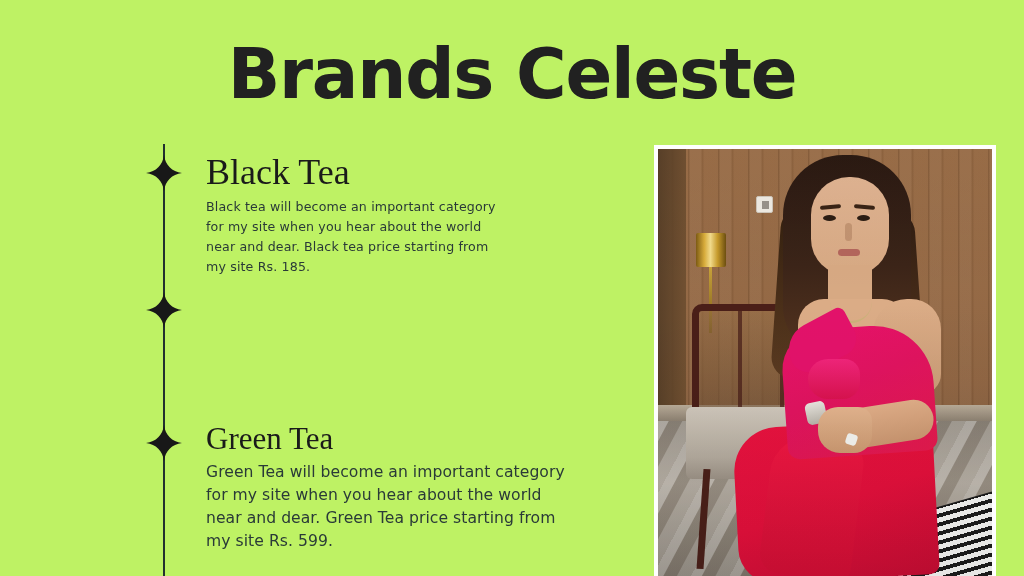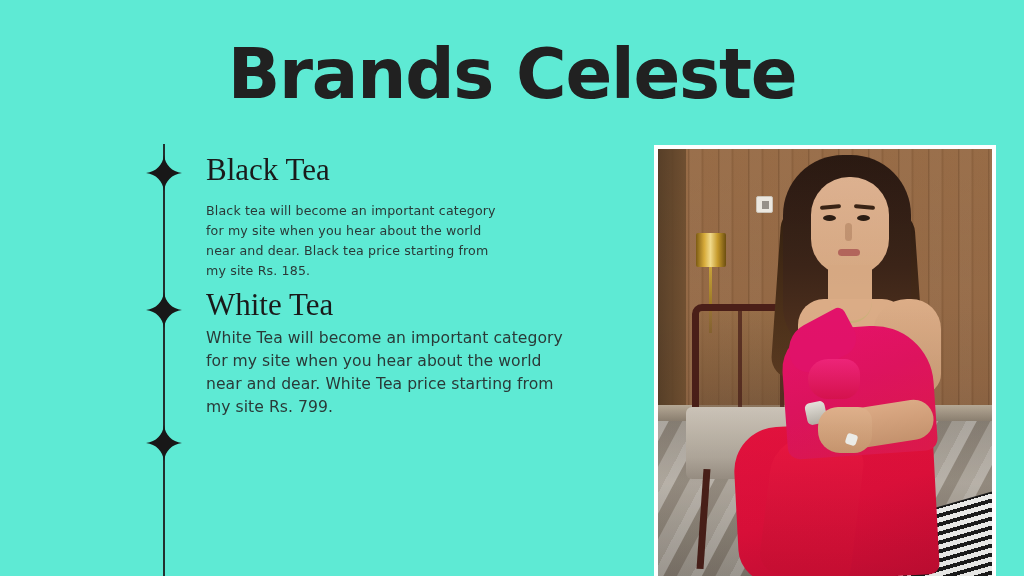--- a/index.html
+++ b/index.html
@@ -12,21 +12,21 @@
 
   body {
     background: #ddf7f2;
     font-family: "Liberation Sans", sans-serif;
     position: relative;
   }
 
   .slide {
     position: absolute;
     inset: 0;
-    background: #5eead4;
+    background: #bef264;
   }
 
   
   .title {
     position: absolute;
     left: 0;
     right: 0;
     top: 40px;
     text-align: center;
     font-family: "DejaVu Sans", sans-serif;
@@ -87,21 +87,21 @@
     line-height: 1.05;
   }
   .item-body {
     color: #2a3a38;
     font-family: "DejaVu Sans", sans-serif;
     font-weight: 400;
   }
 
   
   .item-1 { top: 14px; width: 300px; }
-  .item-1 .item-heading { font-size: 31px; margin-bottom: 14px; }
+  .item-1 .item-heading { font-size: 36px; margin-bottom: 5px; }
   .item-1 .item-body { font-size: 12.6px; line-height: 20px; letter-spacing: 0.15px; }
 
   
   .item-2 { top: 149px; width: 372px; }
   .item-2 .item-heading { font-size: 31px; margin-bottom: 5px; }
   .item-2 .item-body { font-size: 15.6px; line-height: 23.3px; letter-spacing: 0.05px; }
 
   
   .item-3 { top: 283px; width: 372px; }
   .item-3 .item-heading { font-size: 31px; margin-bottom: 5px; }
@@ -452,25 +452,25 @@
           <path fill="currentColor" d="M18 0 C19.4 10.2 25.8 16.6 36 18 C25.8 19.4 19.4 25.8 18 36 C16.6 25.8 10.2 19.4 0 18 C10.2 16.6 16.6 10.2 18 0 Z"></path>
         </svg>
       </div>
     </div>
 
     <div class="item item-1">
       <div class="item-heading">Black Tea</div>
       <div class="item-body">Black tea will become an important category for my site when you hear about the world near and dear. Black tea price starting from my site Rs. 185.</div>
     </div>
 
-    <div class="item item-2">
-      <div class="item-heading">White Tea</div>
-      <div class="item-body">White Tea will become an important category for my site when you hear about the world near and dear. White Tea price starting from my site Rs. 799.</div>
+
+    <div class="item item-3">
+      <div class="item-heading">Green Tea</div>
+      <div class="item-body">Green Tea will become an important category for my site when you hear about the world near and dear.  Green Tea price starting from my site Rs. 599.</div>
     </div>
-
 
   </div>
 
   <div class="photo-frame">
     <div class="photo">
 
       <div class="wall"></div>
       <div class="wall-dark-left"></div>
       <div class="switch"></div>
 

